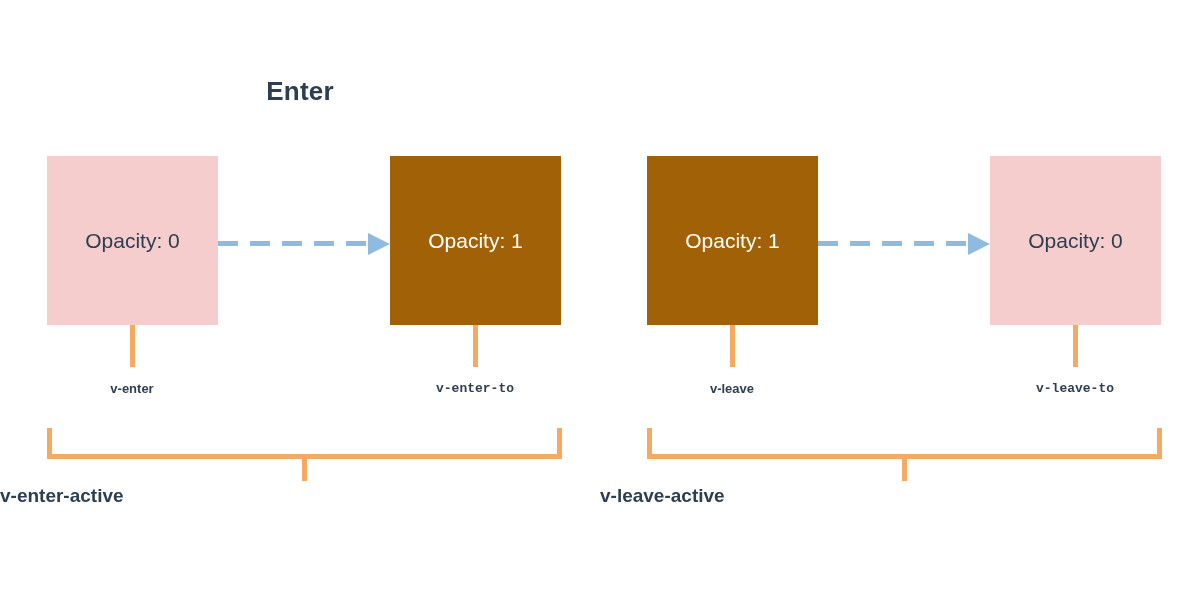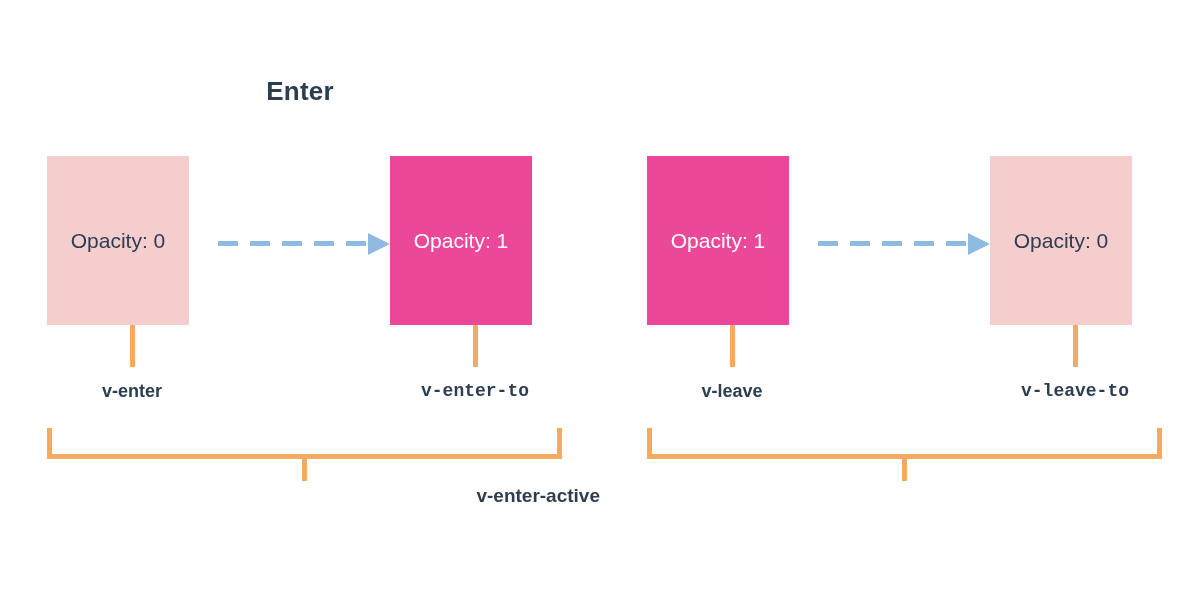--- a/index.html
+++ b/index.html
@@ -36,36 +36,36 @@
     text-align: center;
     font-size: 26px;
     font-weight: bold;
     color: #2c3e50;
     letter-spacing: 0.2px;
   }
 
   .state-box {
     position: absolute;
     top: 156px;
-    width: 142px;
+    width: 171px;
     height: 169px;
     display: flex;
     align-items: center;
     justify-content: center;
     font-size: 21px;
     font-weight: normal;
   }
   .state-box.left { left: 47px; }
   .state-box.right { left: 390px; }
   .state-box.faded {
     background: #f5cdcd;
     color: #2c3e50;
   }
   .state-box.solid {
-    background: #ec4899;
+    background: #a16207;
     color: #ffffff;
   }
 
   
   .arrow {
     position: absolute;
     top: 233px;
     left: 218px;
     width: 172px;
     height: 22px;
@@ -98,21 +98,21 @@
     width: 5px;
     height: 42px;
     background: #f5a961;
   }
   .tick.left { left: 130px; }
   .tick.right { left: 473px; }
 
   .tick-label {
     position: absolute;
     top: 381px;
-    font-size: 18px;
+    font-size: 13px;
     font-weight: bold;
     color: #2c3e50;
     white-space: nowrap;
     transform: translateX(-50%);
   }
   .tick-label.left { left: 132px; }
   .tick-label.right { left: 475px; font-family: Liberation Mono, monospace; }
 
   
   .bracket {
@@ -132,21 +132,21 @@
     left: 302px;
     width: 5px;
     height: 22px;
     background: #f5a961;
   }
   .bracket-label {
     position: absolute;
     top: 485px;
     left: 0;
     width: 600px;
-    text-align: right;
+    text-align: left;
     font-size: 19px;
     font-weight: bold;
     color: #2c3e50;
   }
 </style>
 </head>
 <body>
 
 <div class="canvas">
 
@@ -195,15 +195,16 @@
     </div>
 
     <div class="tick left"></div>
     <div class="tick-label left">v-leave</div>
 
     <div class="tick right"></div>
     <div class="tick-label right">v-leave-to</div>
 
     <div class="bracket"></div>
     <div class="bracket-stem"></div>
+    <div class="bracket-label">v-leave-active</div>
   </div>
 
 </div>
 
 </body></html>

